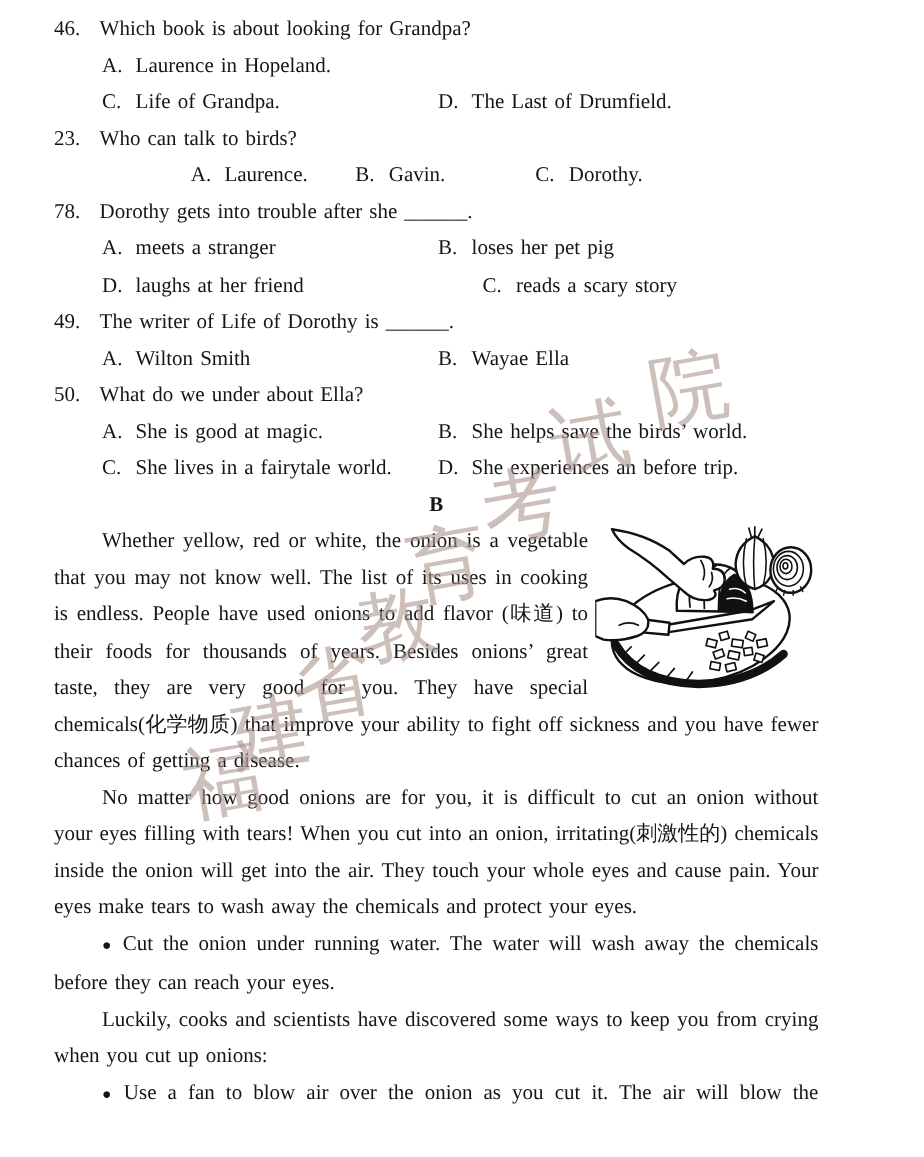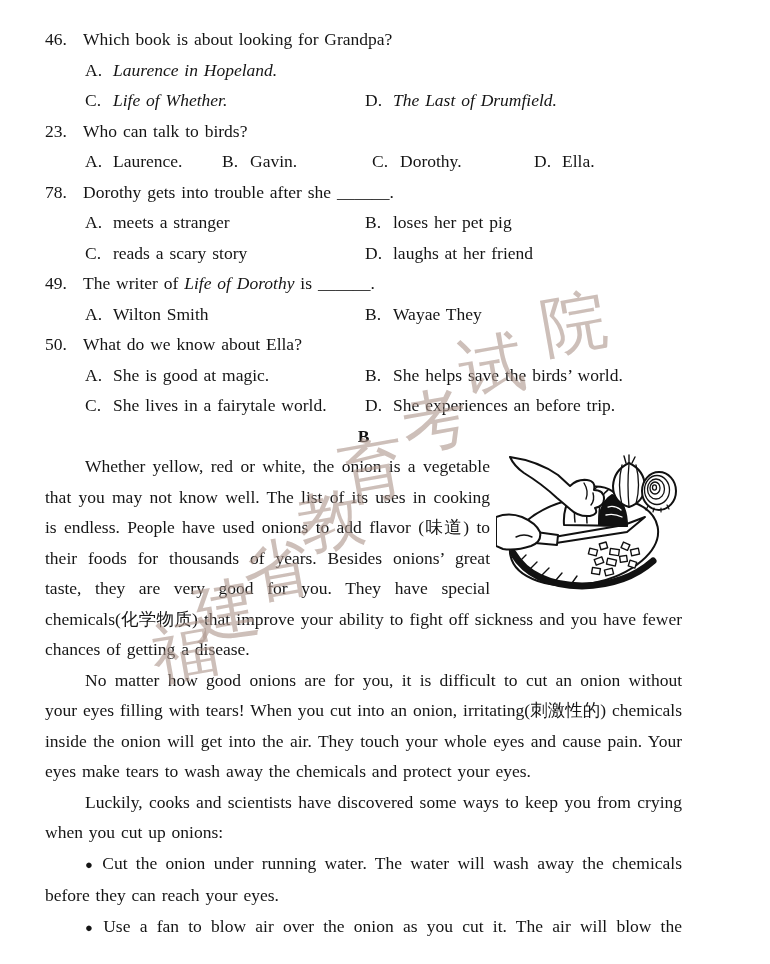--- a/index.html
+++ b/index.html
@@ -7,29 +7,29 @@
     position:relative;
     width:770px; height:964px;
     background:#ffffff;
     font-family:"Liberation Serif","DejaVu Serif",serif;
     font-size:17.5px;
     line-height:30.5px;
     color:#151515;
     overflow:hidden;
   }
   .content {
-    position:absolute; left:45px; top:24px; width:637px;
+    position:absolute; left:45px; top:8px; width:637px;
     word-spacing:1.5px;
     z-index:1;
   }
   
   .stem-row { display:flex; }
   .qnum { width:38px; flex:none; }
   .qtext { flex:1; }
-  .italic { font-style:italic; }
+  .italic { }
   .opt-pair { display:flex; padding-left:40px; }
   .opt-pair .cell { width:280px; flex:none; }
   .opt-pair .cell.last { width:auto; flex:1; }
   .opt-quad { display:flex; padding-left:40px;justify-content:center; }
   .opt-quad .cell:nth-child(1) { width:137px; flex:none; }
   .opt-quad .cell:nth-child(2) { width:150px; flex:none; }
   .opt-quad .cell:nth-child(3) { width:162px; flex:none; }
   .opt-quad .cell:nth-child(4) { width:auto; flex:1; }
   .olabel { display:inline-block; width:28px; }
   
@@ -84,68 +84,67 @@
 
     <div>
       <div class="stem-row">
         <span class="qnum">46.</span>
         <span class="qtext">Which book is about looking for Grandpa?</span>
       </div>
       <div class="opt-pair">
         <span class="cell"><span class="olabel">A.</span><span class="italic">Laurence in Hopeland.</span></span>
       </div>
       <div class="opt-pair">
-        <span class="cell"><span class="olabel">C.</span><span class="italic">Life of Whether.</span></span>
+        <span class="cell"><span class="olabel">C.</span><span class="italic">Life of Grandpa.</span></span>
         <span class="cell last"><span class="olabel">D.</span><span class="italic">The Last of Drumfield.</span></span>
       </div>
     </div>
 
     <div>
       <div class="stem-row">
         <span class="qnum">23.</span>
         <span class="qtext">Who can talk to birds?</span>
       </div>
       <div class="opt-quad">
         <span class="cell"><span class="olabel">A.</span><span>Laurence.</span></span>
         <span class="cell"><span class="olabel">B.</span><span>Gavin.</span></span>
         <span class="cell"><span class="olabel">C.</span><span>Dorothy.</span></span>
-        <span class="cell"><span class="olabel">D.</span><span>Ella.</span></span>
       </div>
     </div>
 
     <div>
       <div class="stem-row">
         <span class="qnum">78.</span>
         <span class="qtext">Dorothy gets into trouble after she ______.</span>
       </div>
       <div class="opt-pair">
         <span class="cell"><span class="olabel">A.</span><span>meets a stranger</span></span>
         <span class="cell last"><span class="olabel">B.</span><span>loses her pet pig</span></span>
       </div>
       <div class="opt-pair">
+        <span class="cell last"><span class="olabel">D.</span><span>laughs at her friend</span></span>
         <span class="cell"><span class="olabel">C.</span><span>reads a scary story</span></span>
-        <span class="cell last"><span class="olabel">D.</span><span>laughs at her friend</span></span>
       </div>
     </div>
 
     <div>
       <div class="stem-row">
         <span class="qnum">49.</span>
         <span class="qtext"><span>The writer of </span><span class="italic">Life of Dorothy</span><span> is ______.</span></span>
       </div>
       <div class="opt-pair">
         <span class="cell"><span class="olabel">A.</span><span>Wilton Smith</span></span>
-        <span class="cell last"><span class="olabel">B.</span><span>Wayae They</span></span>
+        <span class="cell last"><span class="olabel">B.</span><span>Wayae Ella</span></span>
       </div>
     </div>
 
     <div>
       <div class="stem-row">
         <span class="qnum">50.</span>
-        <span class="qtext">What do we know about Ella?</span>
+        <span class="qtext">What do we under about Ella?</span>
       </div>
       <div class="opt-pair">
         <span class="cell"><span class="olabel">A.</span><span>She is good at magic.</span></span>
         <span class="cell last"><span class="olabel">B.</span><span>She helps save the birds’ world.</span></span>
       </div>
       <div class="opt-pair">
         <span class="cell"><span class="olabel">C.</span><span>She lives in a fairytale world.</span></span>
         <span class="cell last"><span class="olabel">D.</span><span>She experiences an before trip.</span></span>
       </div>
     </div>
@@ -200,20 +199,20 @@
             <ellipse cx="158.5" cy="34.5" rx="2" ry="2.6" stroke-width="1.3"></ellipse>
             <path d="M152,53 L150,57 M158,55 L157,59 M165,55 L165,59 M171,52 L173,56" stroke-width="1.2"></path>
           </g>
         </svg>
       </span>
       <span>Whether yellow, red or white, the onion is a vegetable that you may not know well. The list of its uses in cooking is endless. People have used onions to add flavor (味道) to their foods for thousands of years. Besides onions’ great taste, they are very good for you. They have special chemicals(化学物质) that improve your ability to fight off sickness and you have fewer chances of getting a disease.</span>
     </p>
 
     <p class="para"><span>No matter how good onions are for you, it is difficult to cut an onion without your eyes filling with tears! When you cut into an onion, irritating(刺激性的) chemicals inside the onion will get into the air. They touch your whole eyes and cause pain. Your eyes make tears to wash away the chemicals and protect your eyes.</span></p>
 
+    <p class="para"><span class="bullet-glyph">●</span><span>Cut the onion under running water. The water will wash away the chemicals before they can reach your eyes.</span></p>
+
     <p class="para"><span>Luckily, cooks and scientists have discovered some ways to keep you from crying when you cut up onions:</span></p>
-
-    <p class="para"><span class="bullet-glyph">●</span><span>Cut the onion under running water. The water will wash away the chemicals before they can reach your eyes.</span></p>
 
     <p class="para justify-last"><span class="bullet-glyph">●</span><span>Use a fan to blow air over the onion as you cut it. The air will blow the</span></p>
 
   </div>
 </div>
 
 </body></html>

